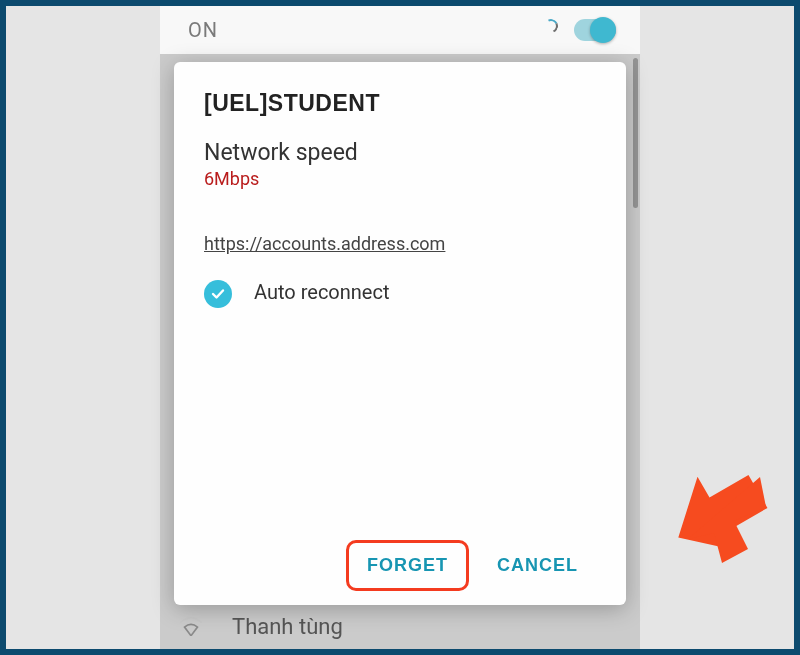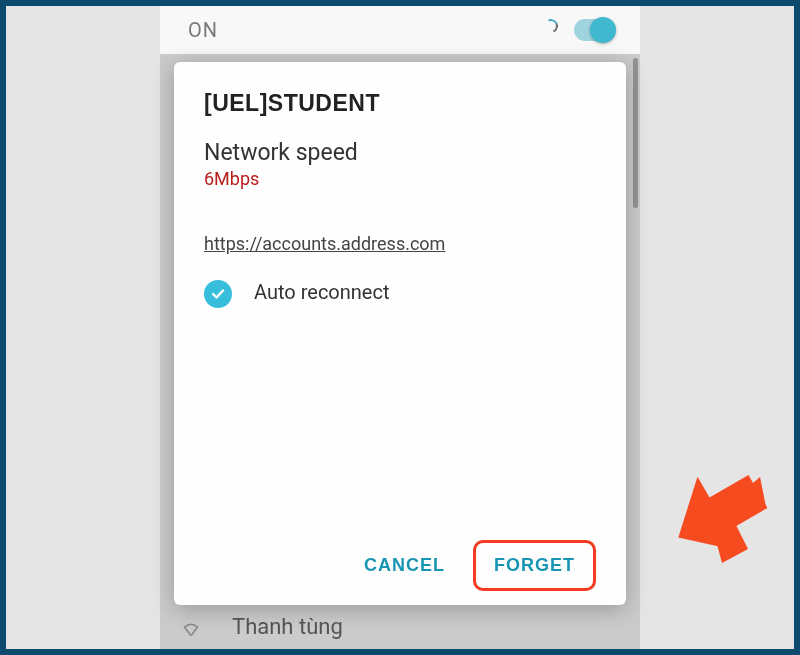--- a/index.html
+++ b/index.html
@@ -251,22 +251,22 @@
       <div class="checkbox-row">
         <span class="check-circle">
           <svg viewBox="0 0 16 16">
               <path d="M3 8 L6.5 11.5 L13 4.5" fill="none" stroke="#fff" stroke-width="2.4" stroke-linecap="round" stroke-linejoin="round"></path>
             </svg>
         </span>
         <span class="checkbox-label">Auto reconnect</span>
       </div>
 
       <div class="dialog-actions">
+        <button class="dlg-btn highlight-box">FORGET</button>
         <button class="dlg-btn">CANCEL</button>
-        <button class="dlg-btn highlight-box">FORGET</button>
       </div>
     </div>
 
   </div>
 
   <svg class="pointer-arrow" viewBox="0 0 110 110">
     <g transform="rotate(30 55 55)">
       <path d="M55 8 L98 55 L74 55 L74 100 L36 100 L36 55 L12 55 Z" fill="#f64b1f" transform="rotate(210 55 55)"></path>
     </g>
     <path d="M88 20 L22 76 L48 76 L48 104 L78 104 L78 58 L104 58 Z" fill="none"></path>

